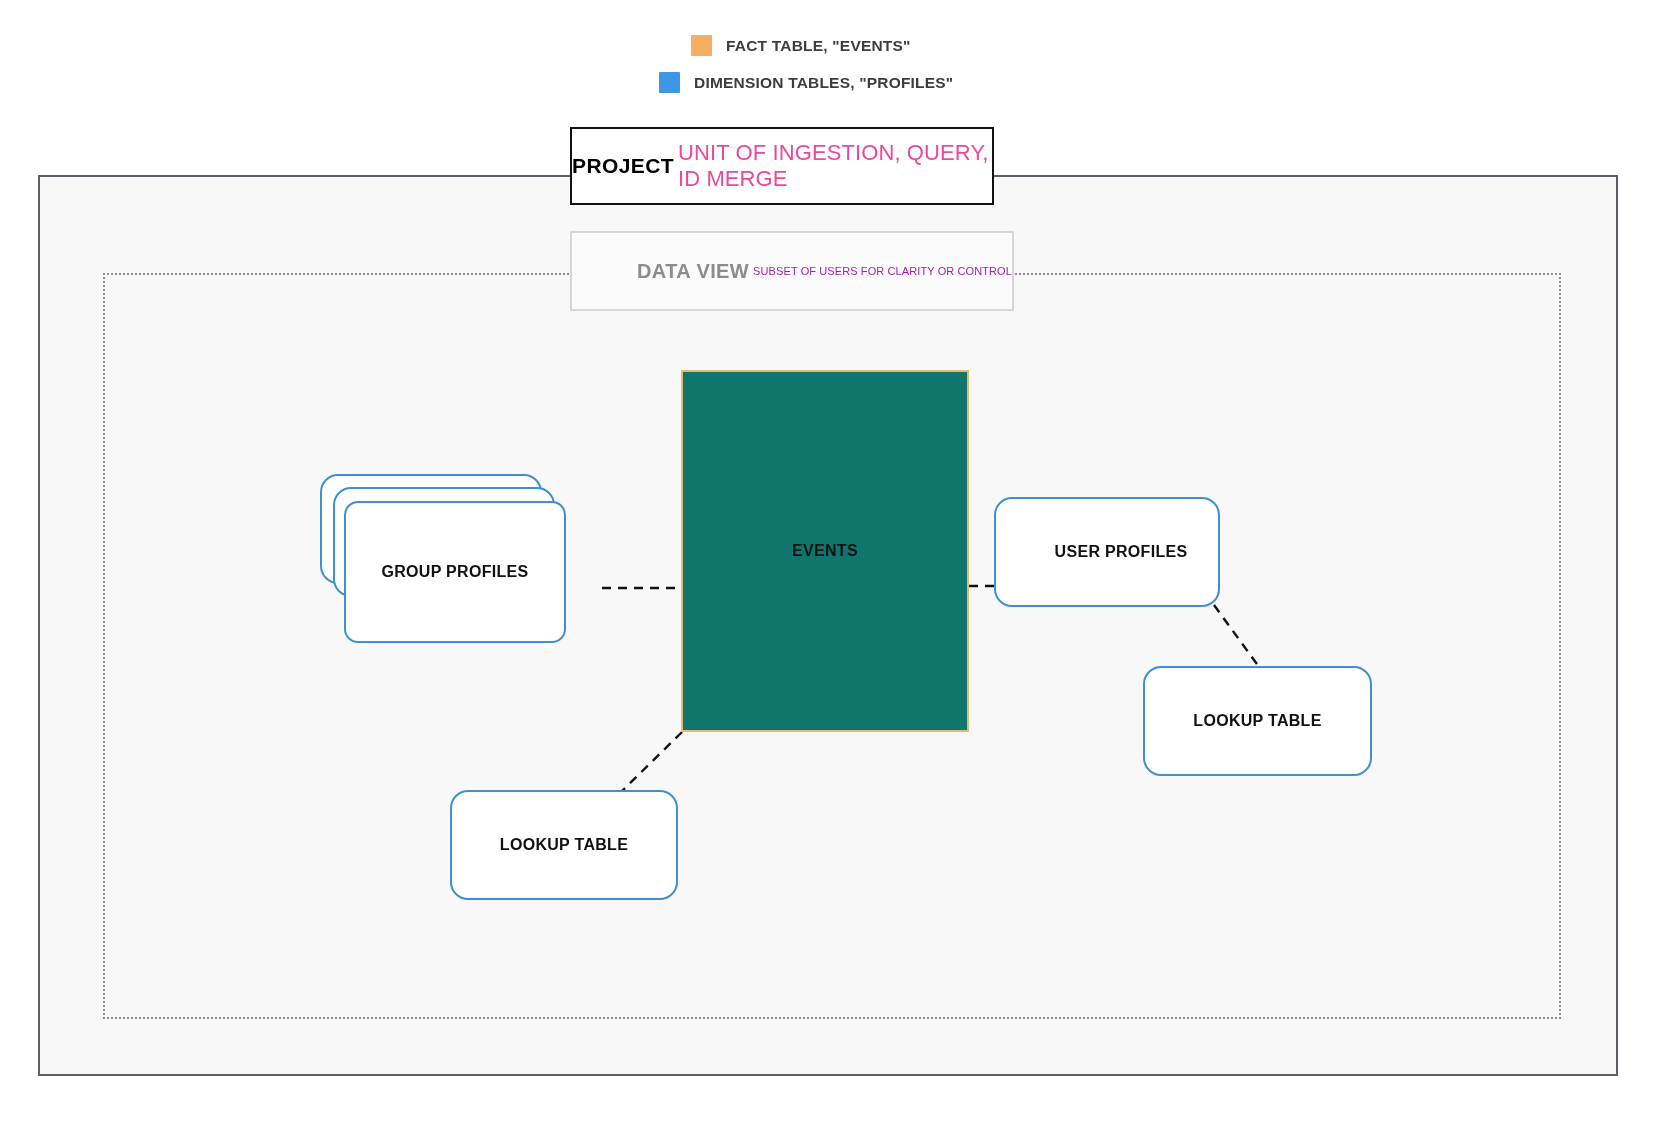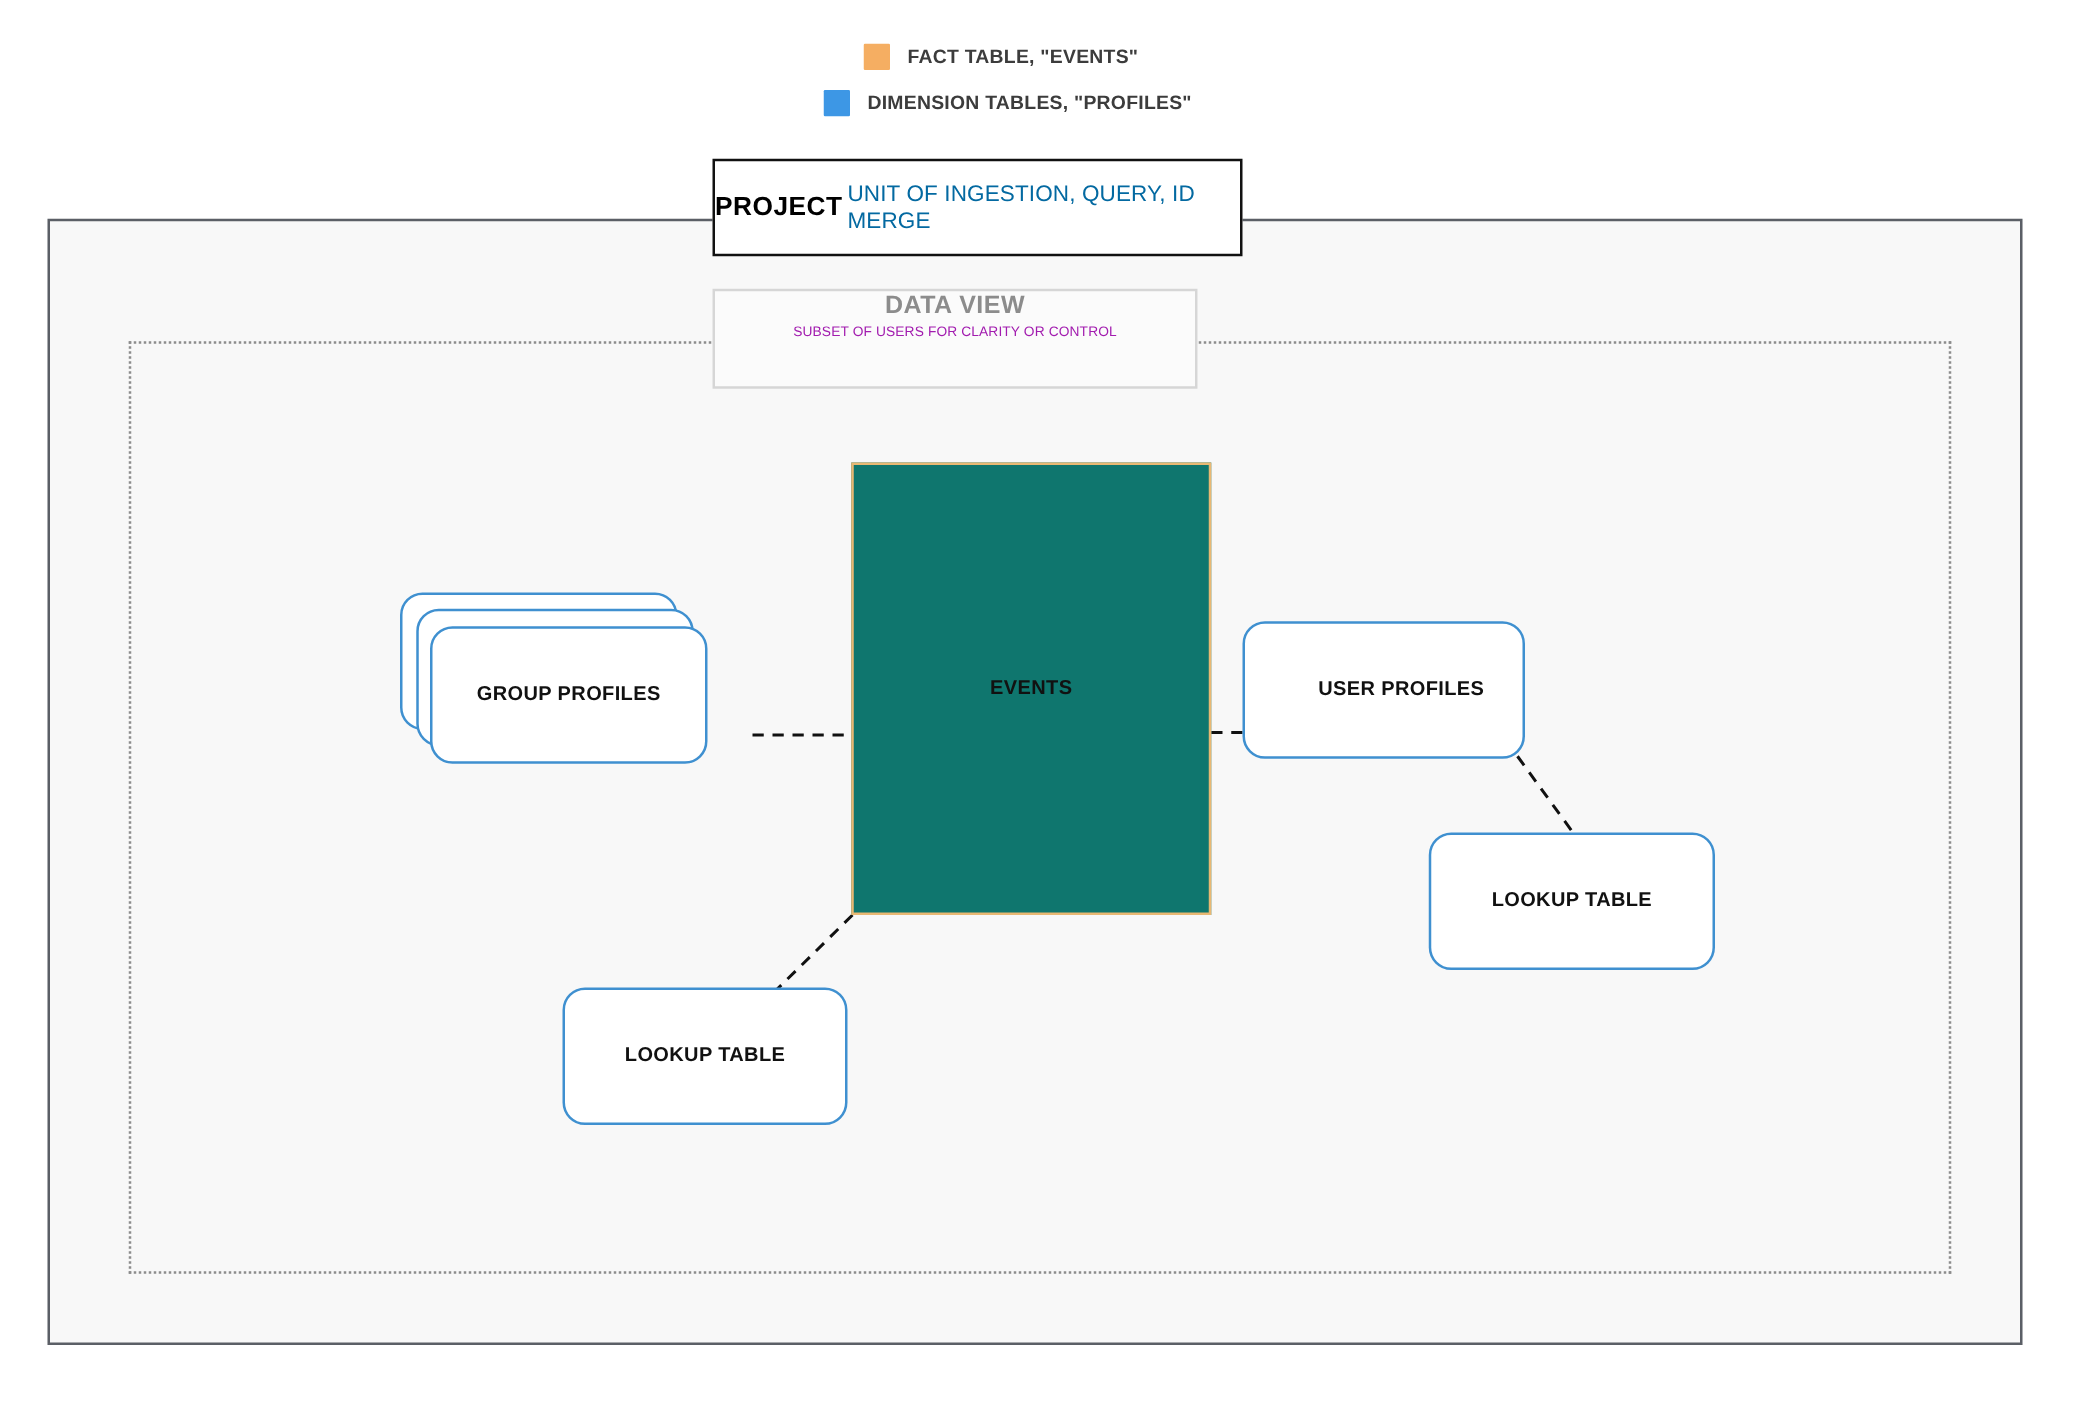--- a/index.html
+++ b/index.html
@@ -70,36 +70,36 @@
     gap: 4px;
     z-index: 6;
   }
   .project-title {
     font-size: 21px;
     font-weight: bold;
     color: #000000;
     letter-spacing: 0.4px;
   }
   .project-sub {
-    font-size: 18px;
-    color: #0369a1;
+    font-size: 22px;
+    color: #ec4899;
     letter-spacing: 0.1px;
   }
 
   
   .dataview-box {
     position: absolute;
     left: 570px; top: 231px;
-    width: 388px; height: 80px;
+    width: 444px; height: 80px;
     border: 2px solid #d6d6d6;
     background: #fbfbfb;
     display: flex;
-    flex-direction: column;
-    align-items: center;
-    justify-content: flex-start;
+    flex-direction: row;
+    align-items: center;
+    justify-content: flex-end;
     gap: 4px;
     z-index: 5;
   }
   .dataview-title {
     font-size: 20px;
     font-weight: bold;
     color: #8c8c8c;
     letter-spacing: 0.4px;
   }
   .dataview-sub {
@@ -141,21 +141,21 @@
   .dim-card .dim-label {
     font-size: 16px;
     font-weight: bold;
     color: #111111;
     letter-spacing: 0.3px;
   }
 
   
   .stack-back2 { left: 320px; top: 474px; width: 222px; height: 110px; z-index: 1; }
   .stack-back1 { left: 333px; top: 487px; width: 222px; height: 110px; z-index: 2; }
-  .stack-front { left: 344px; top: 501px; width: 222px; height: 110px; z-index: 3; }
+  .stack-front { left: 344px; top: 501px; width: 222px; height: 142px; z-index: 3; border-radius: 14px; }
 
   .user-profiles { left: 994px; top: 497px; width: 226px; height: 110px; padding-left: 28px; }
   .lookup-left   { left: 450px; top: 790px; width: 228px; height: 110px; }
   .lookup-right  { left: 1143px; top: 666px; width: 229px; height: 110px; }
 
   
   .connector {
     position: absolute;
     z-index: 2;
     overflow: visible;

